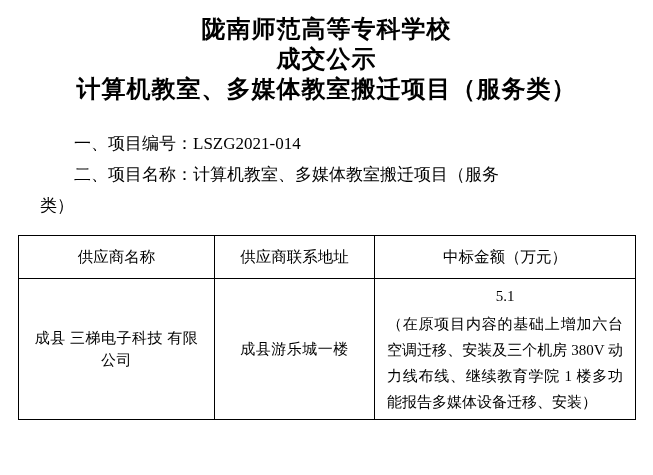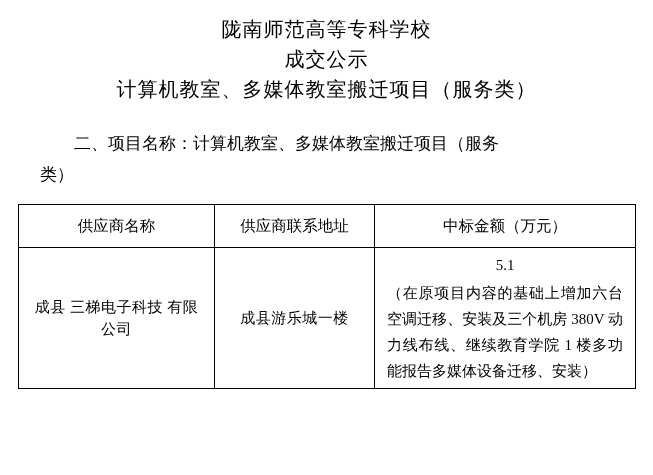--- a/index.html
+++ b/index.html
@@ -19,22 +19,22 @@
     width: 653px;
     height: 475px;
     box-sizing: border-box;
     padding: 10px 18px 0 18px;
   }
   .title-block {
     text-align: center;
     margin-top: 4px;
   }
   .title-line {
-    font-size: 20px;
-    font-weight: normal;
+    font-size: 24px;
+    font-weight: bold;
     line-height: 30px;
     letter-spacing: 1px;
   }
   .body-block {
     margin-top: 24px;
     padding: 0 18px 0 22px;
   }
   .body-line {
     font-size: 17px;
     line-height: 31px;
@@ -99,20 +99,21 @@
 
 <div class="page">
 
   <div class="title-block">
     <div class="title-line">陇南师范高等专科学校</div>
     <div class="title-line">成交公示</div>
     <div class="title-line">计算机教室、多媒体教室搬迁项目（服务类）</div>
   </div>
 
   <div class="body-block">
+    <div class="body-line"><span class="indent"></span><span>一、项目编号：LSZG2021-014</span></div>
     <div class="body-line"><span class="indent"></span><span>二、项目名称：计算机教室、多媒体教室搬迁项目（服务</span></div>
     <div class="body-line cont">类）</div>
   </div>
 
   <table class="award">
     <colgroup>
       <col class="c1">
       <col class="c2">
       <col class="c3">
     </colgroup>

